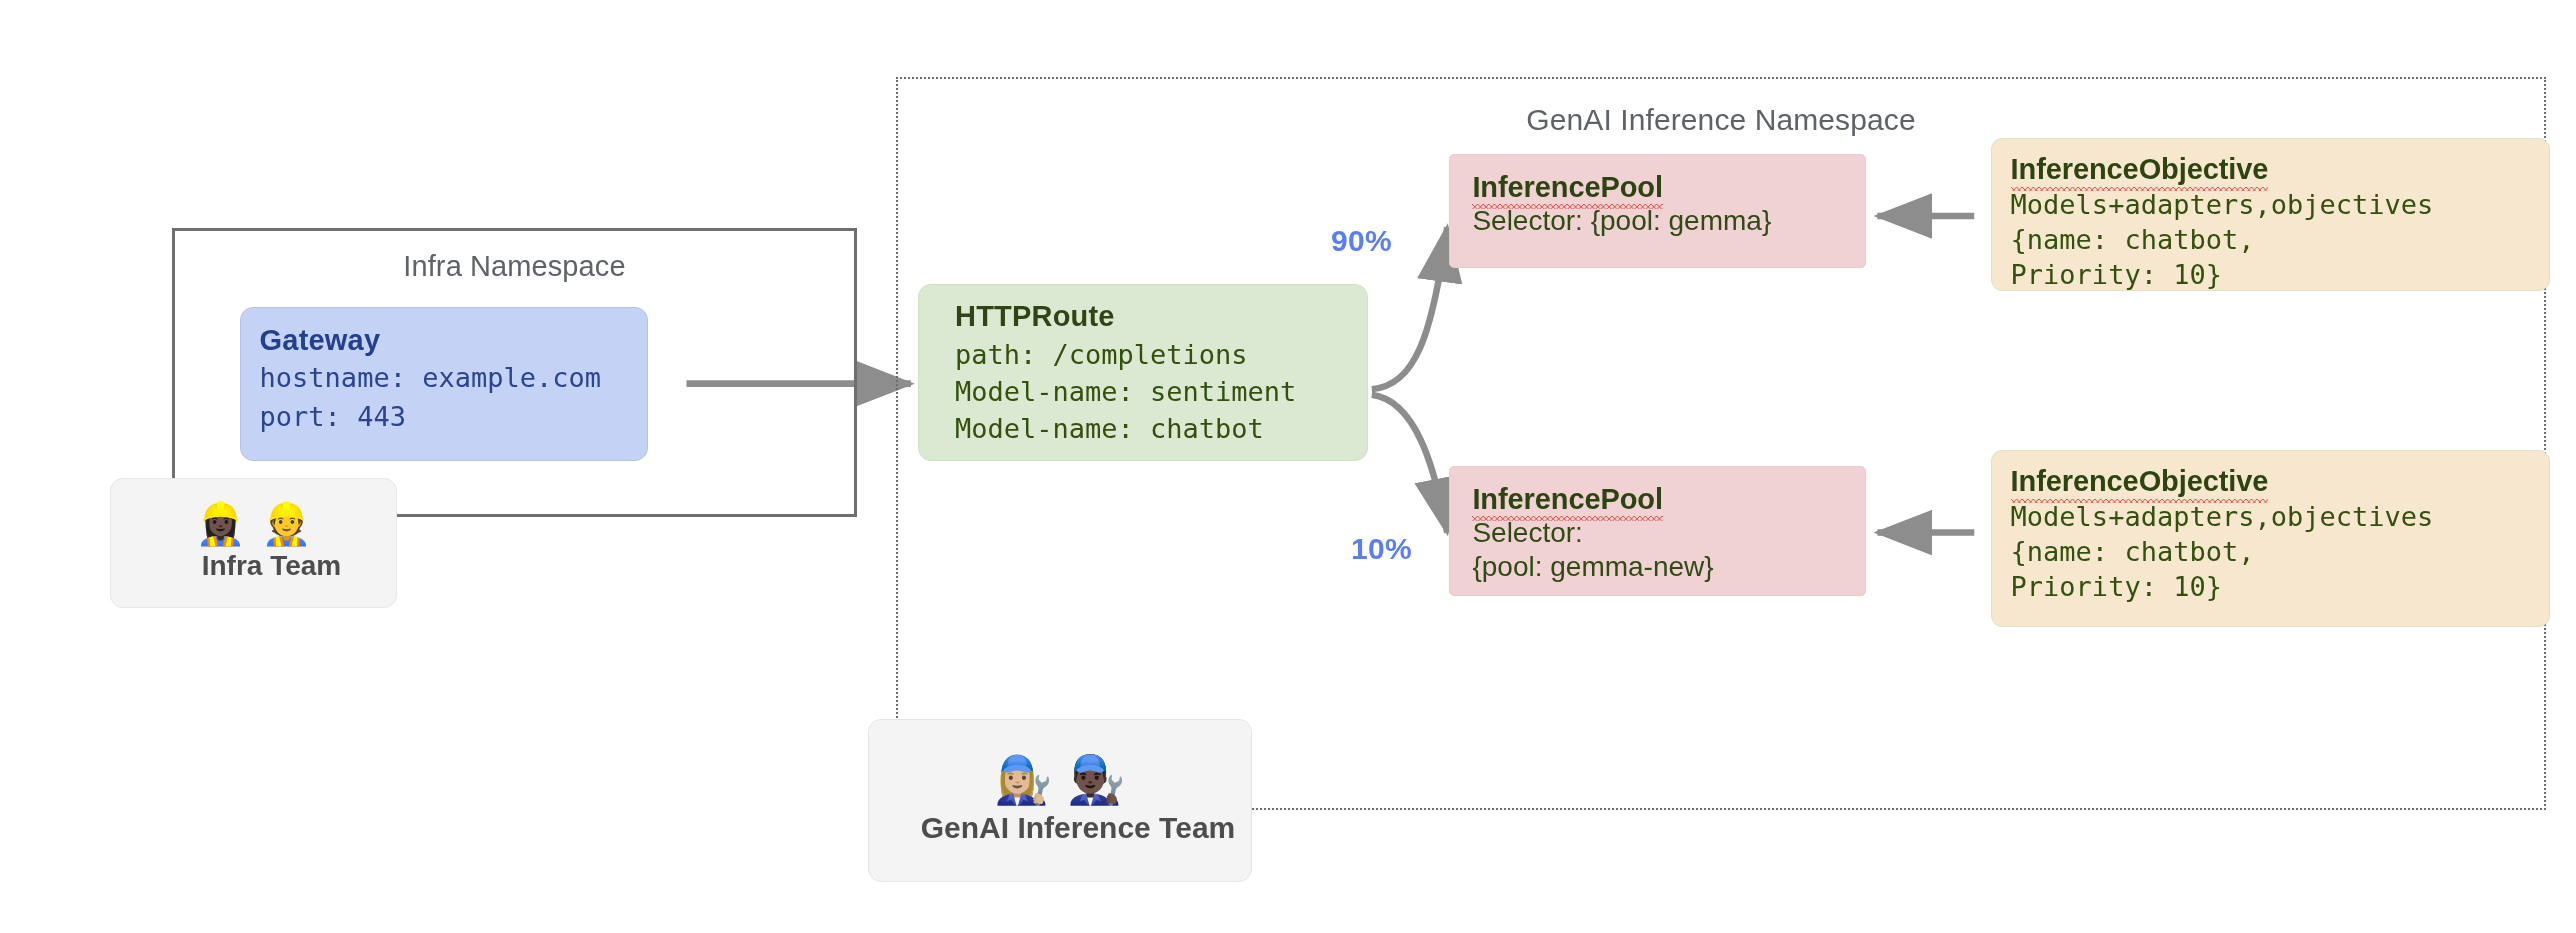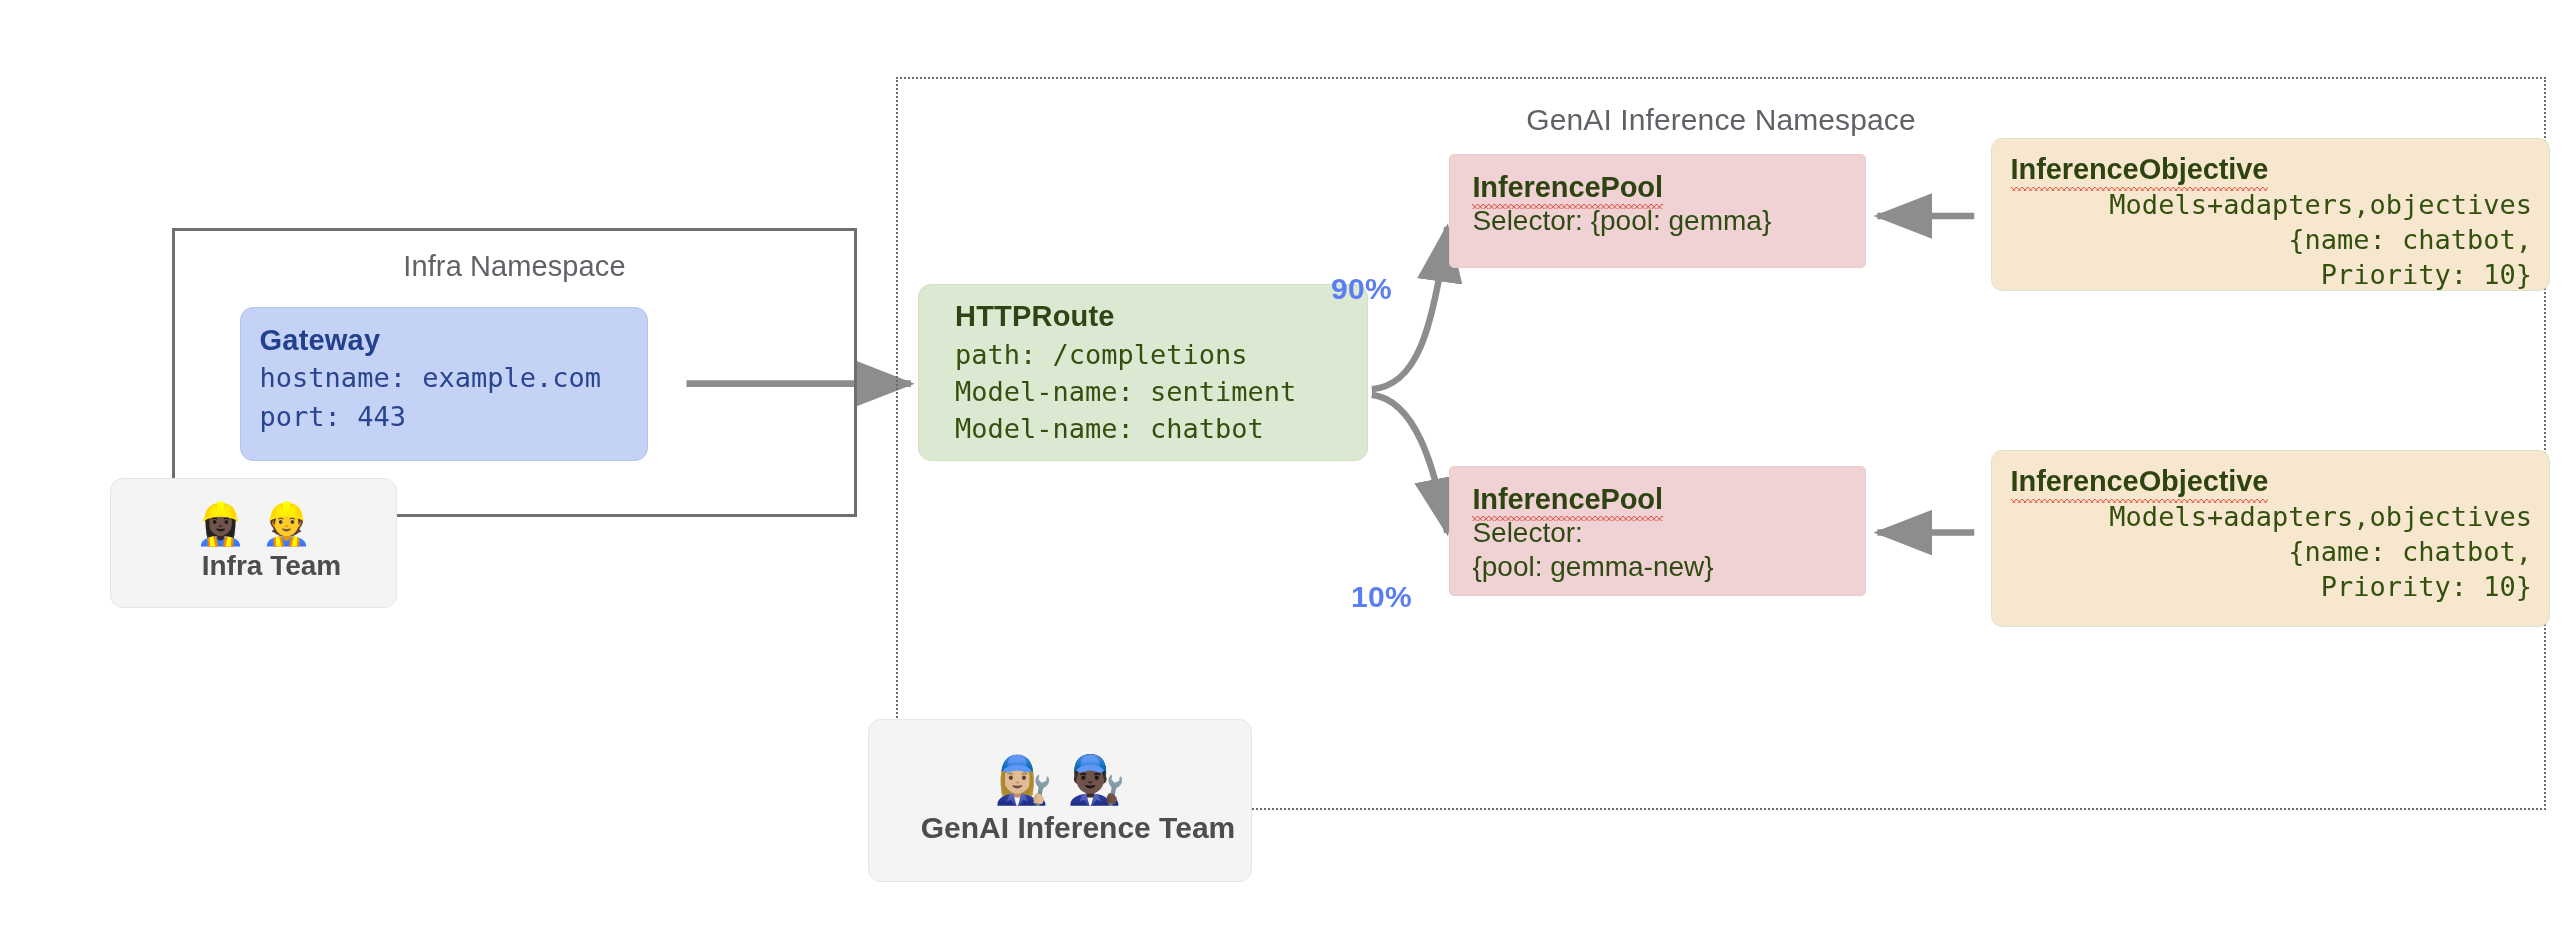--- a/index.html
+++ b/index.html
@@ -162,21 +162,20 @@
     line-height: 1.20;
     letter-spacing: -0.1px;
     text-decoration: underline;
     text-decoration-color: rgba(45,68,17,0.55);
     text-underline-offset: 2.8px;
   }
   .card-objective .card-line {
     color: #33500e;
     font-size: 27px;
     line-height: 1.30;
-    text-align: right;
   }
 
   
   .squiggle {
     position: relative;
     display: inline-block;
   }
   .squiggle::after {
     content: "";
     position: absolute;
@@ -222,21 +221,20 @@
   .team-genai .team-label { font-size: 30px; }
 
   
   .pct-label {
     position: absolute;
     color: #5b7ef2;
     font-weight: bold;
     font-size: 30px;
     white-space: nowrap;
     letter-spacing: 0.3px;
-    margin-top: 48px;
   }
   .pct-90 { left: 1331px; top: 224px; }
   .pct-10 { left: 1351px; top: 532px; }
 </style>
 </head>
 <body>
 
 <div id="canvas">
 
   <svg id="wires" viewBox="0 0 2766 1002" width="2576" height="933">

